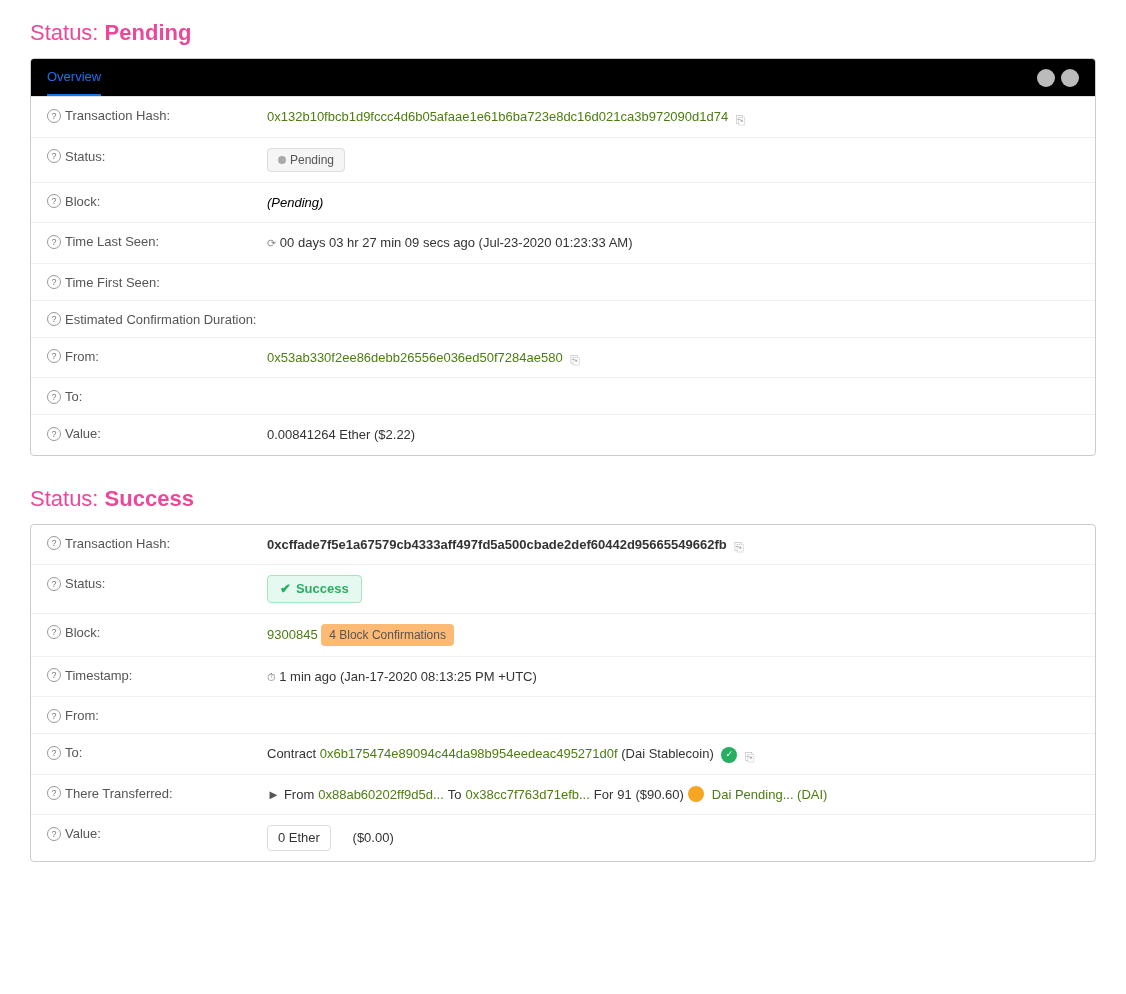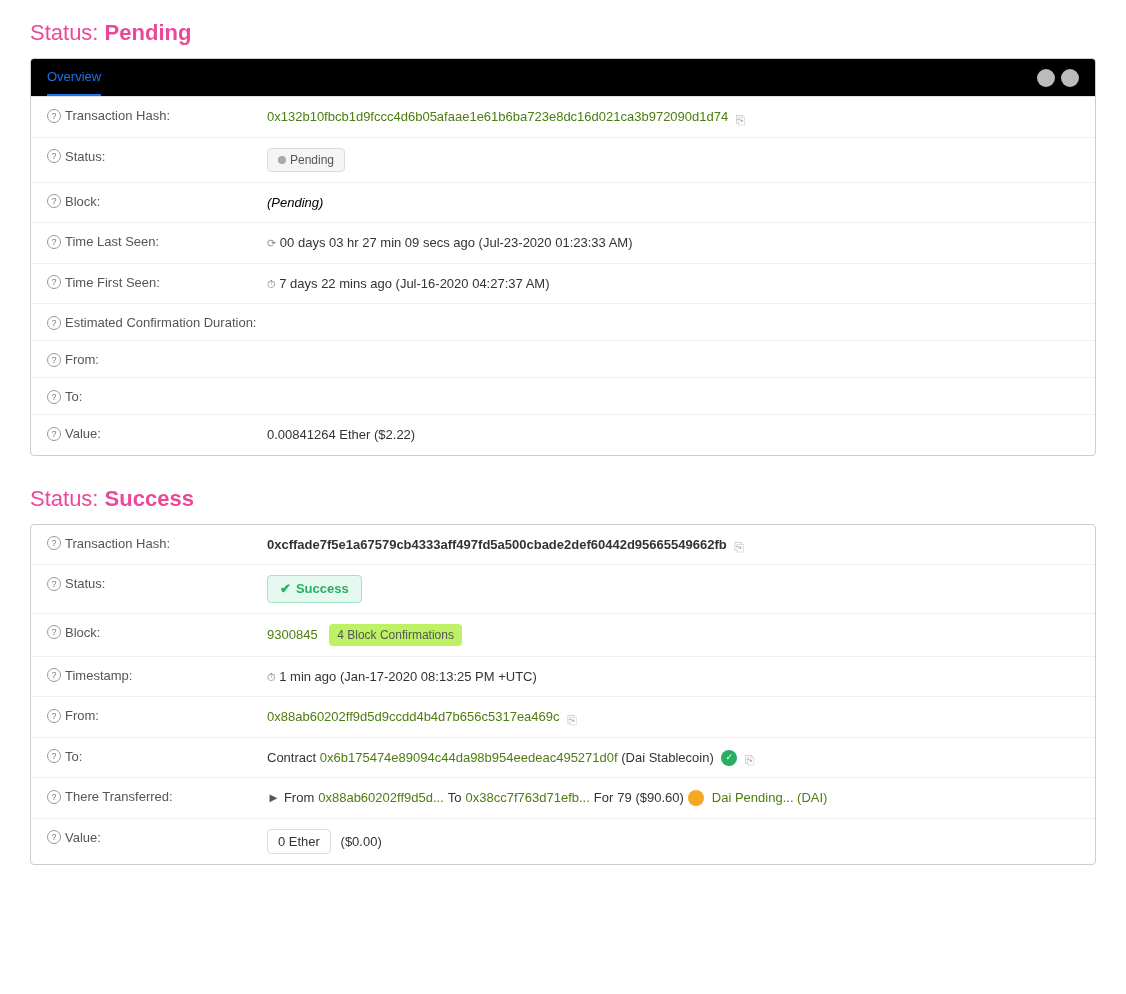--- a/index.html
+++ b/index.html
@@ -138,35 +138,34 @@
       font-style: italic;
       color: #000000;
     }
     .clock-icon {
       font-size: 11px;
       color: #777;
     }
     .block-badge {
       display: inline-flex;
       align-items: center;
-      background: #bef264;
+      background: #fdba74;
       border-radius: 4px;
       padding: 2px 8px;
       font-size: 12px;
       color: #555;
-      margin-left: 8px;
     }
     .value-box {
       display: inline-block;
       border: 1px solid #ddd;
       border-radius: 4px;
       padding: 2px 10px;
       font-size: 13px;
       color: #333;
-      margin-right: 6px;
+      margin-right: 18px;
     }
     .info-note {
       font-size: 11px;
       color: #555;
       margin-top: 4px;
       display: flex;
       align-items: flex-start;
       gap: 4px;
     }
     .info-dot {
@@ -280,37 +279,37 @@
       <span class="spinner-icon">⟳</span>
       <span>00 days 03 hr 27 min 09 secs ago (Jul-23-2020 01:23:33 AM)</span>
     </div>
   </div>
 
   <div class="row">
     <div class="row-label">
       <span class="question-icon">?</span>
       <span>Time First Seen:</span>
     </div>
-    <div class="row-value">
-      <span class="clock-icon">⏱</span>
-      <span>7 days 22 mins ago (Jul-16-2020 04:27:37 AM)</span>
-    </div>
   </div>
 
   <div class="row">
     <div class="row-label">
       <span class="question-icon">?</span>
       <span>Estimated Confirmation Duration:</span>
     </div>
   </div>
 
   <div class="row">
     <div class="row-label">
       <span class="question-icon">?</span>
       <span>From:</span>
+    </div>
+    <div class="row-value">
+      <span class="link">0x53ab330f2ee86debb26556e036ed50f7284ae580</span>
+      <span class="copy-icon">⎘</span>
     </div>
   </div>
 
   <div class="row">
     <div class="row-label">
       <span class="question-icon">?</span>
       <span>To:</span>
     </div>
   </div>
 
@@ -374,24 +373,20 @@
     <div class="row-value">
       <span class="clock-icon">⏱</span>
       <span>1 min ago (Jan-17-2020 08:13:25 PM +UTC)</span>
     </div>
   </div>
 
   <div class="row">
     <div class="row-label">
       <span class="question-icon">?</span>
       <span>From:</span>
-    </div>
-    <div class="row-value">
-      <span class="link">0x88ab60202ff9d5d9ccdd4b4d7b656c5317ea469c</span>
-      <span class="copy-icon">⎘</span>
     </div>
   </div>
 
   <div class="row">
     <div class="row-label">
       <span class="question-icon">?</span>
       <span>To:</span>
     </div>
     <div class="row-value">
       <span>Contract</span>
@@ -410,21 +405,21 @@
       <span>There Transferred:</span>
     </div>
     <div class="row-value">
       <div class="tokens-row">
         <span class="arrow-right">►</span>
         <span>From</span>
         <span class="link">0x88ab60202ff9d5d...</span>
         <span>To</span>
         <span class="link">0x38cc7f763d71efb...</span>
         <span>For</span>
-        <span>79 ($90.60)</span>
+        <span>91 ($90.60)</span>
         <span class="token-icon"></span>
         <span class="link">Dai Pending... (DAI)</span>
       </div>
     </div>
   </div>
 
   <div class="row">
     <div class="row-label">
       <span class="question-icon">?</span>
       <span>Value:</span>

